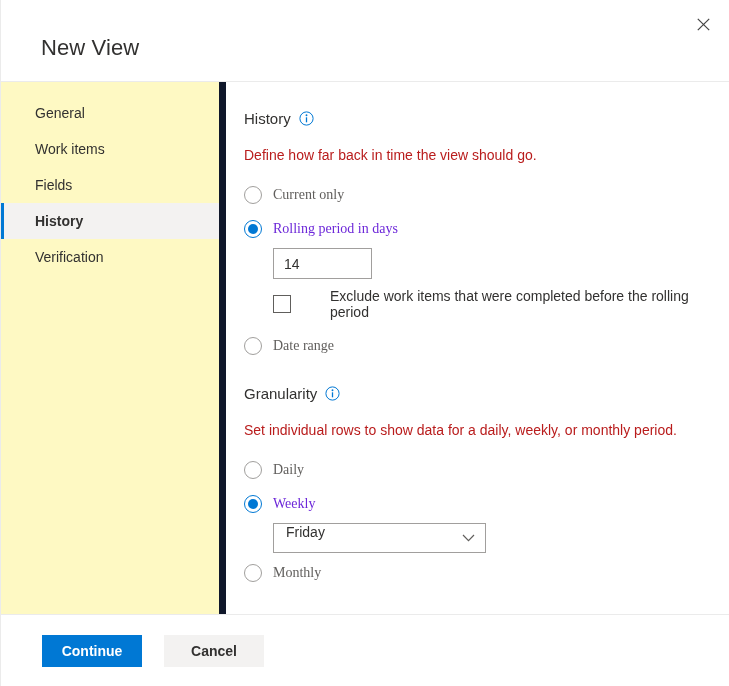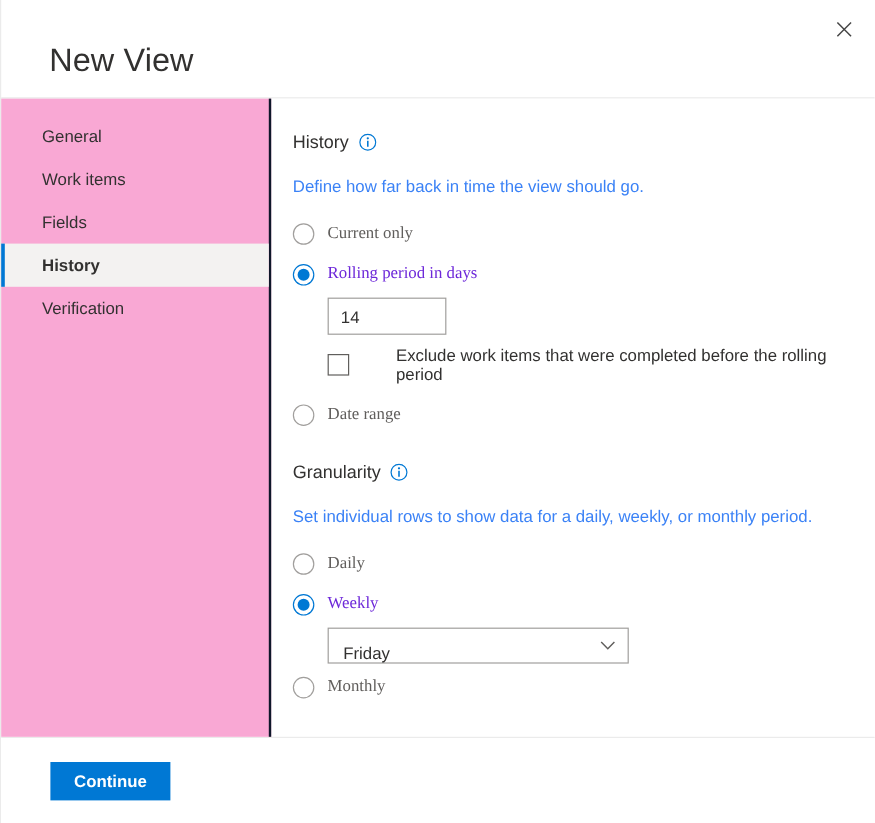--- a/index.html
+++ b/index.html
@@ -30,21 +30,21 @@
     position: relative;
     height: 82px;
     flex: 0 0 82px;
     border-bottom: 1px solid #ebebeb;
     box-sizing: border-box;
   }
   .dialog-title {
     position: absolute;
     left: 40px;
     top: 35px;
-    font-size: 27px;
+    font-size: 22px;
     font-weight: 300;
     color: #323130;
     letter-spacing: 0.1px;
     white-space: nowrap;
   }
   .close-button {
     position: absolute;
     right: 10px;
     top: 8px;
     width: 32px;
@@ -64,24 +64,24 @@
     flex: 1 1 auto;
     display: flex;
     min-height: 0;
     border-bottom: 1px solid #ebebeb;
   }
 
   
   .sidebar {
     width: 225px;
     flex: 0 0 225px;
-    border-right: 2px solid #0f172a;
+    border-right: 7px solid #0f172a;
     box-sizing: border-box;
     padding-top: 13px;
-    background: #f9a8d4;
+    background: #fef9c3;
   }
   .nav-item {
     position: relative;
     height: 36px;
     display: flex;
     align-items: center;
     padding-left: 34px;
     box-sizing: border-box;
     font-size: 14px;
     color: #323130;
@@ -121,21 +121,21 @@
   }
   .info-icon {
     width: 15px;
     height: 15px;
     display: inline-flex;
     cursor: pointer;
   }
   .info-icon svg { display: block; }
   .section-desc {
     font-size: 14px;
-    color: #3b82f6;
+    color: #b91c1c;
     margin-bottom: 17px;
   }
 
   
   .radio-row {
     display: flex;
     align-items: center;
     height: 30px;
     margin-bottom: 4px;
     cursor: pointer;
@@ -207,29 +207,29 @@
     flex: 0 0 18px;
     margin-right: 12px;
   }
   .check-label {
     font-size: 14px;
     color: #323130;
   }
 
   .select-wrap {
     position: relative;
-    width: 251px;
+    width: 213px;
     height: 30px;
     margin-top: 4px;
     margin-bottom: 5px;
     border: 1px solid #a19f9d;
     box-sizing: border-box;
     background: #ffffff;
     display: flex;
-    align-items: flex-end;
+    align-items: flex-start;
     cursor: pointer;
   }
   .select-value {
     font-size: 14px;
     color: #323130;
     padding-left: 12px;
   }
   .chevron {
     position: absolute;
     right: 10px;
@@ -385,15 +385,16 @@
       <div class="radio-row">
         <span class="radio"></span>
         <span class="radio-label">Monthly</span>
       </div>
 
     </div>
   </div>
 
   <div class="footer">
     <button class="btn btn-primary">Continue</button>
+    <button class="btn btn-secondary">Cancel</button>
   </div>
 
 </div>
 
 </body></html>

